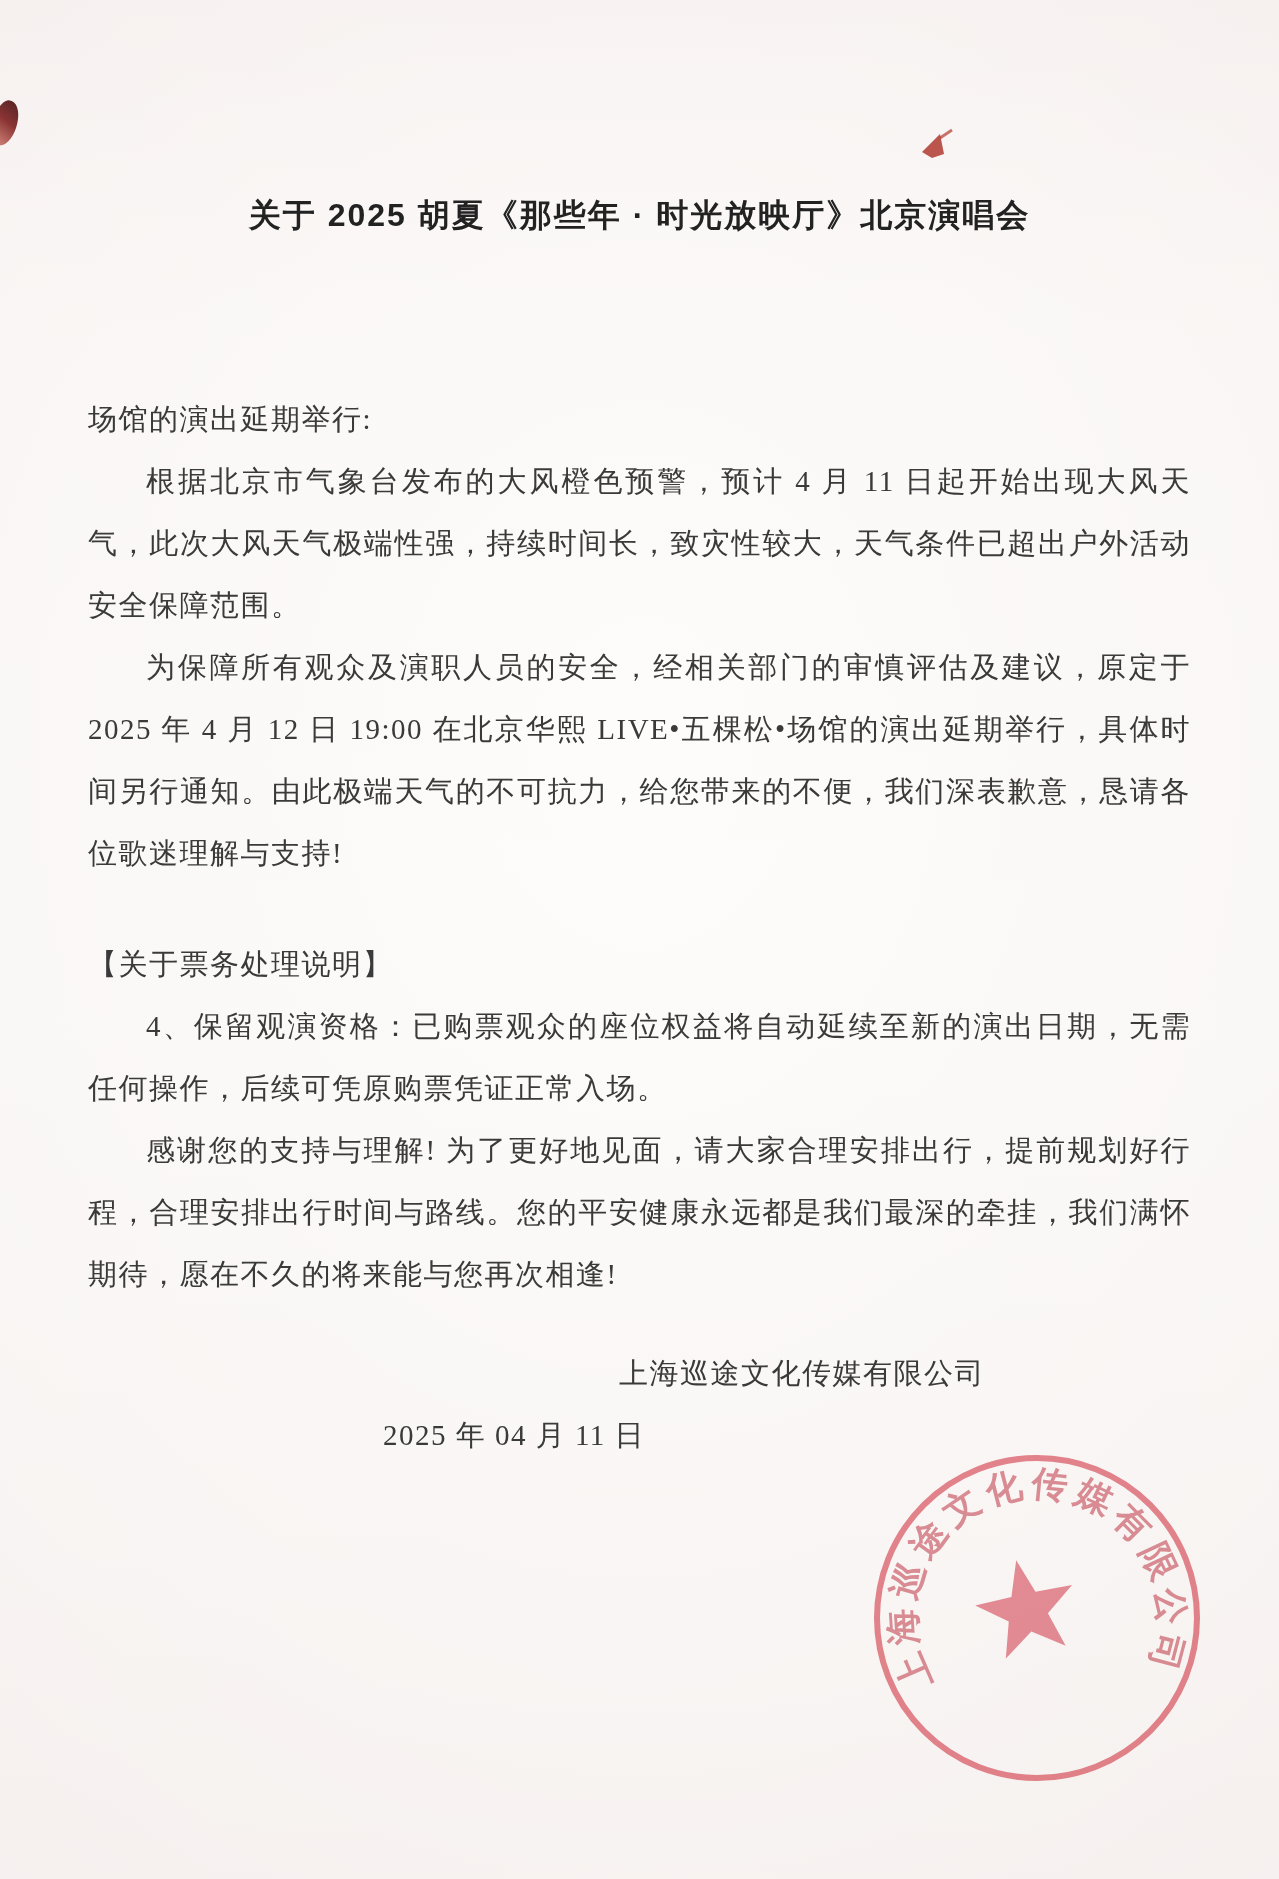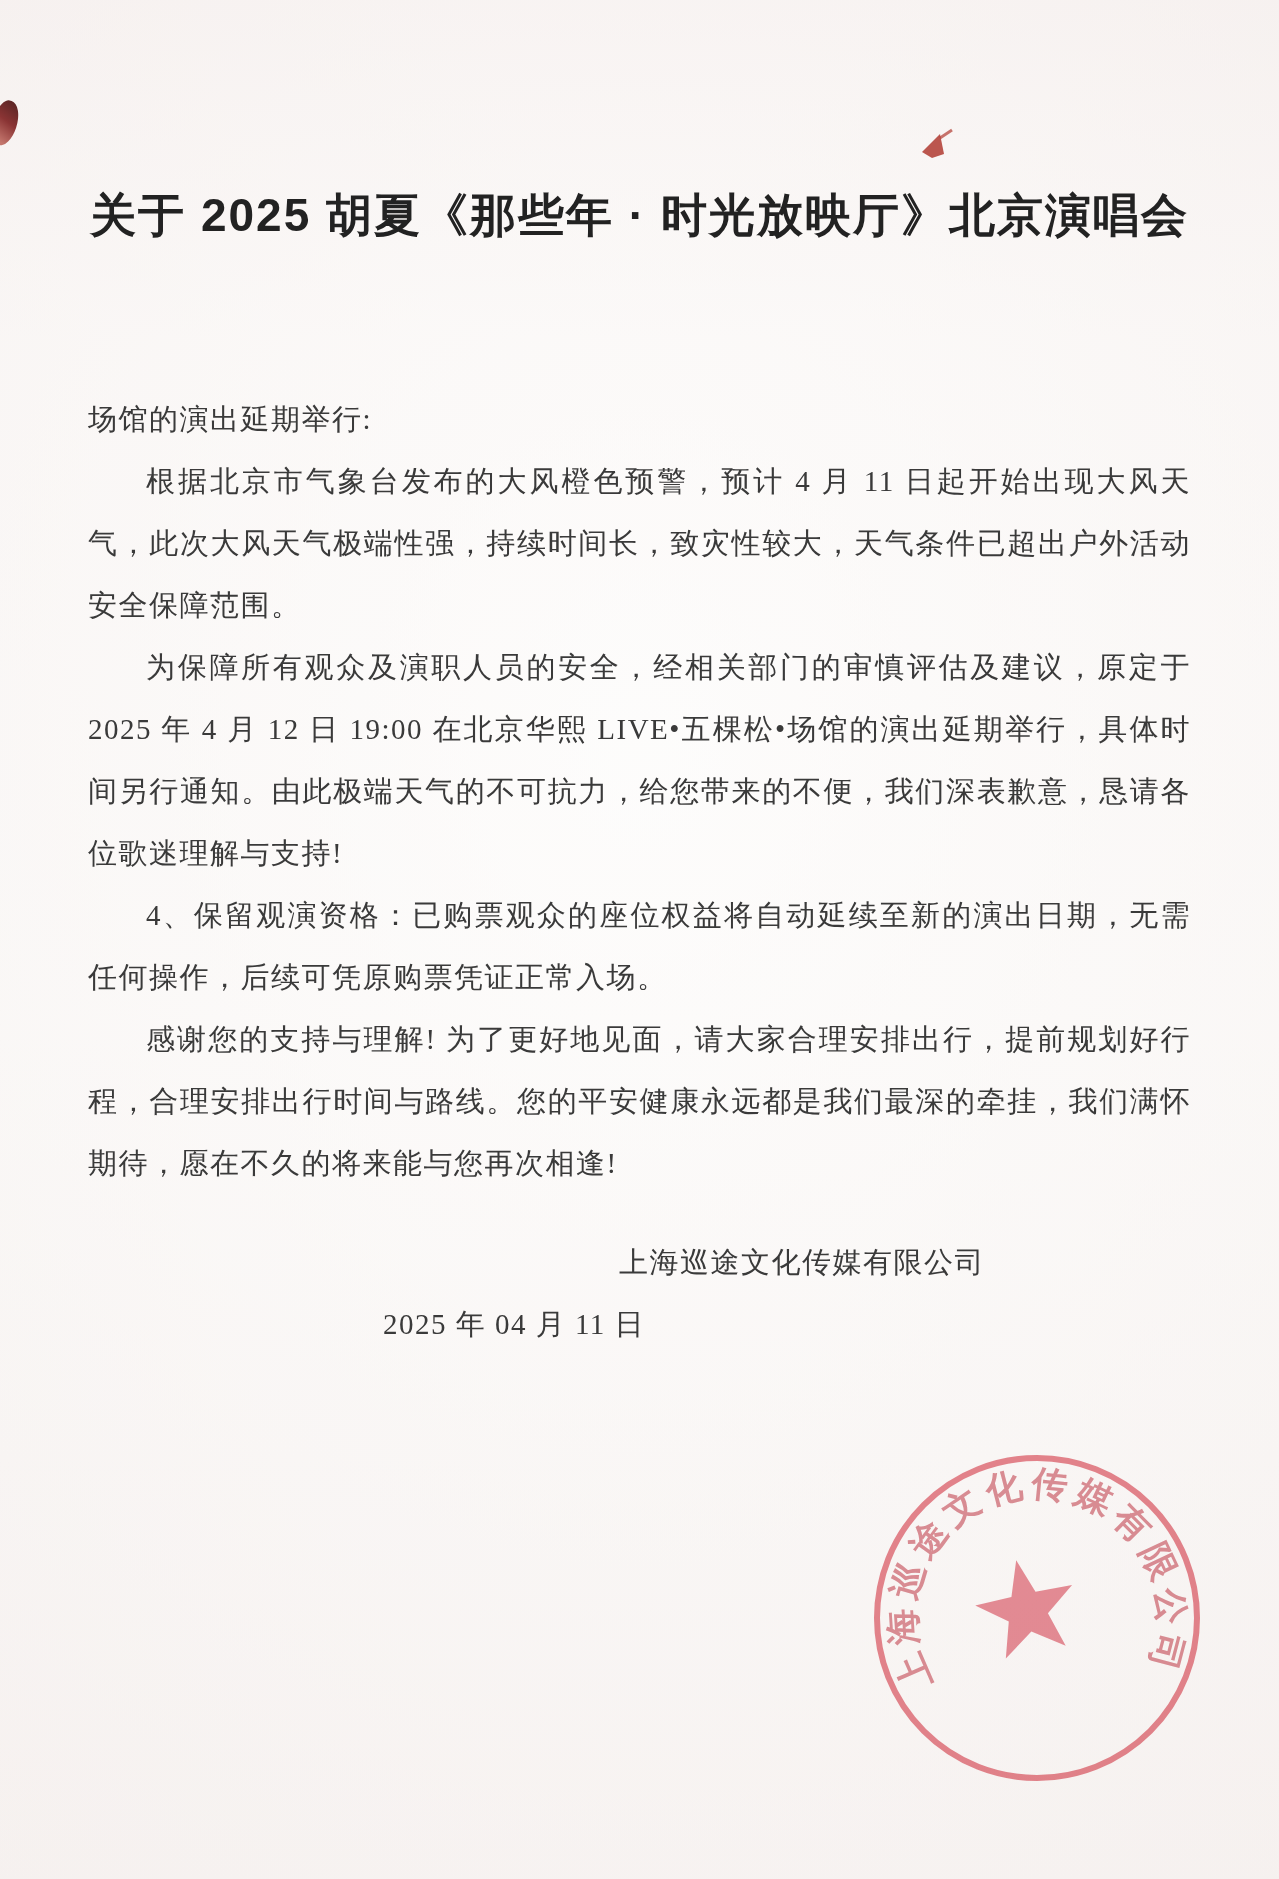--- a/index.html
+++ b/index.html
@@ -16,21 +16,21 @@
     font-family: "Liberation Serif", "DejaVu Serif", serif;
     color: #3a3a3a;
   }
   .content { position: relative; z-index: 2; padding: 0 88px; }
 
   .title {
     margin-top: 182px;
     text-align: center;
     font-family: "Liberation Sans", "DejaVu Sans", sans-serif;
     font-weight: 700;
-    font-size: 46px;
+    font-size: 32px;
     line-height: 66px;
     color: #222222;
     letter-spacing: 2px;
   }
 
   .bodytext { margin-top: 140px; font-size: 29px; line-height: 62px; letter-spacing: 1.5px; }
   .bodytext p { margin: 0; text-align: justify; }
   .bodytext p.indent { text-indent: 2em; }
   .bodytext p.section-header { margin-top: 49px; text-align: left; }
 
@@ -76,20 +76,21 @@
 
   <div class="content">
     <div class="title">
       <div>关于 2025 胡夏《那些年 · 时光放映厅》北京演唱会</div>
     </div>
 
     <div class="bodytext">
       <p class="plain">场馆的演出延期举行:</p>
       <p class="indent">根据北京市气象台发布的大风橙色预警，预计 4 月 11 日起开始出现大风天气，此次大风天气极端性强，持续时间长，致灾性较大，天气条件已超出户外活动安全保障范围。</p>
       <p class="indent">为保障所有观众及演职人员的安全，经相关部门的审慎评估及建议，原定于 2025 年 4 月 12 日 19:00 在北京华熙 LIVE•五棵松•场馆的演出延期举行，具体时间另行通知。由此极端天气的不可抗力，给您带来的不便，我们深表歉意，恳请各位歌迷理解与支持!</p>
+      <p class="section-header">【关于票务处理说明】</p>
       <p class="indent">4、保留观演资格：已购票观众的座位权益将自动延续至新的演出日期，无需任何操作，后续可凭原购票凭证正常入场。</p>
       <p class="indent">感谢您的支持与理解! 为了更好地见面，请大家合理安排出行，提前规划好行程，合理安排出行时间与路线。您的平安健康永远都是我们最深的牵挂，我们满怀期待，愿在不久的将来能与您再次相逢!</p>
     </div>
 
     <div class="signature">
       <div class="sig-company">上海巡途文化传媒有限公司</div>
       <div class="sig-date">2025 年 04 月 11 日</div>
     </div>
   </div>
 

